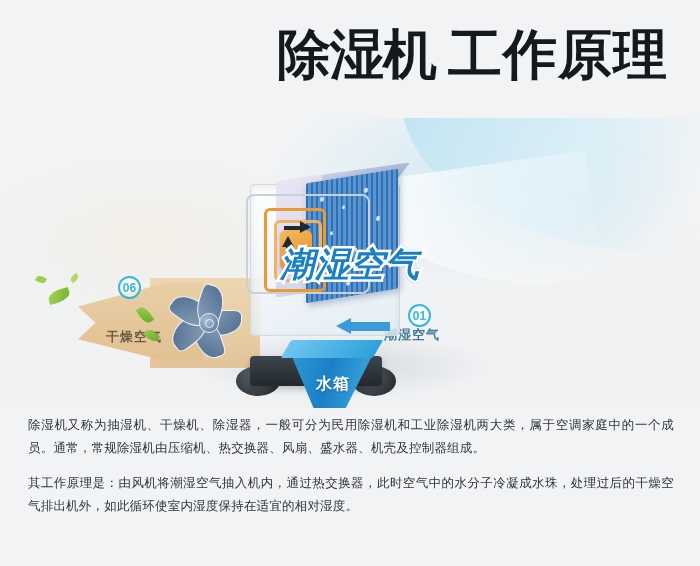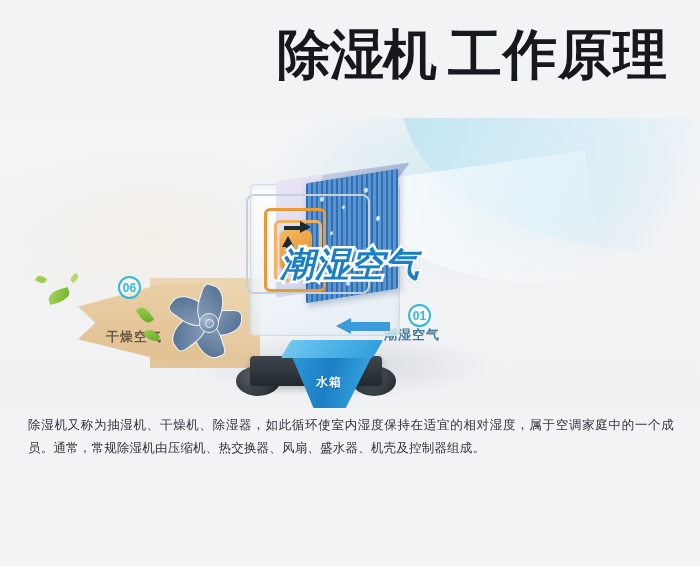--- a/index.html
+++ b/index.html
@@ -196,21 +196,21 @@
     position:absolute;left:0;top:0;width:92px;height:18px;
     background:linear-gradient(100deg,#6fc6f0,#2f9fdc);
     transform:skewX(-30deg);border-radius:2px;
   }
   .tank-body{
     position:absolute;left:4px;top:12px;width:84px;height:60px;
     background:linear-gradient(105deg,#2d9ad9 0%,#1b7fc4 45%,#3fb0e6 100%);
     clip-path:polygon(0 0,100% 0,64% 100%,30% 100%);
   }
   .tank-label{
-    position:absolute;left:30px;top:34px;font-size:12px;color:#ffffff;font-weight:bold;
+    position:absolute;left:30px;top:34px;font-size:16px;color:#ffffff;font-weight:bold;
     letter-spacing:1px;text-shadow:0 1px 1px rgba(10,60,100,.5);
   }
 
   
   .label-wet{
     position:absolute;left:384px;top:208px;font-size:13px;color:#3d7a98;
     font-weight:bold;letter-spacing:1px;
   }
 
   
@@ -335,16 +335,17 @@
 
   </div>
 
   <div class="overlay">
     <div class="ov-line">
       <span>潮湿空气</span>
     </div>
   </div>
 
   <div class="body">
-    <p class="para">除湿机又称为抽湿机、干燥机、除湿器，如此循环使室内湿度保持在适宜的相对湿度，属于空调家庭中的一个成员。通常，常规除湿机由压缩机、热交换器、风扇、盛水器、机壳及控制器组成。</p>
+    <p class="para">除湿机又称为抽湿机、干燥机、除湿器，一般可分为民用除湿机和工业除湿机两大类，属于空调家庭中的一个成员。通常，常规除湿机由压缩机、热交换器、风扇、盛水器、机壳及控制器组成。</p>
+    <p class="para">其工作原理是：由风机将潮湿空气抽入机内，通过热交换器，此时空气中的水分子冷凝成水珠，处理过后的干燥空气排出机外，如此循环使室内湿度保持在适宜的相对湿度。</p>
   </div>
 
 </div>
 
 </body></html>

